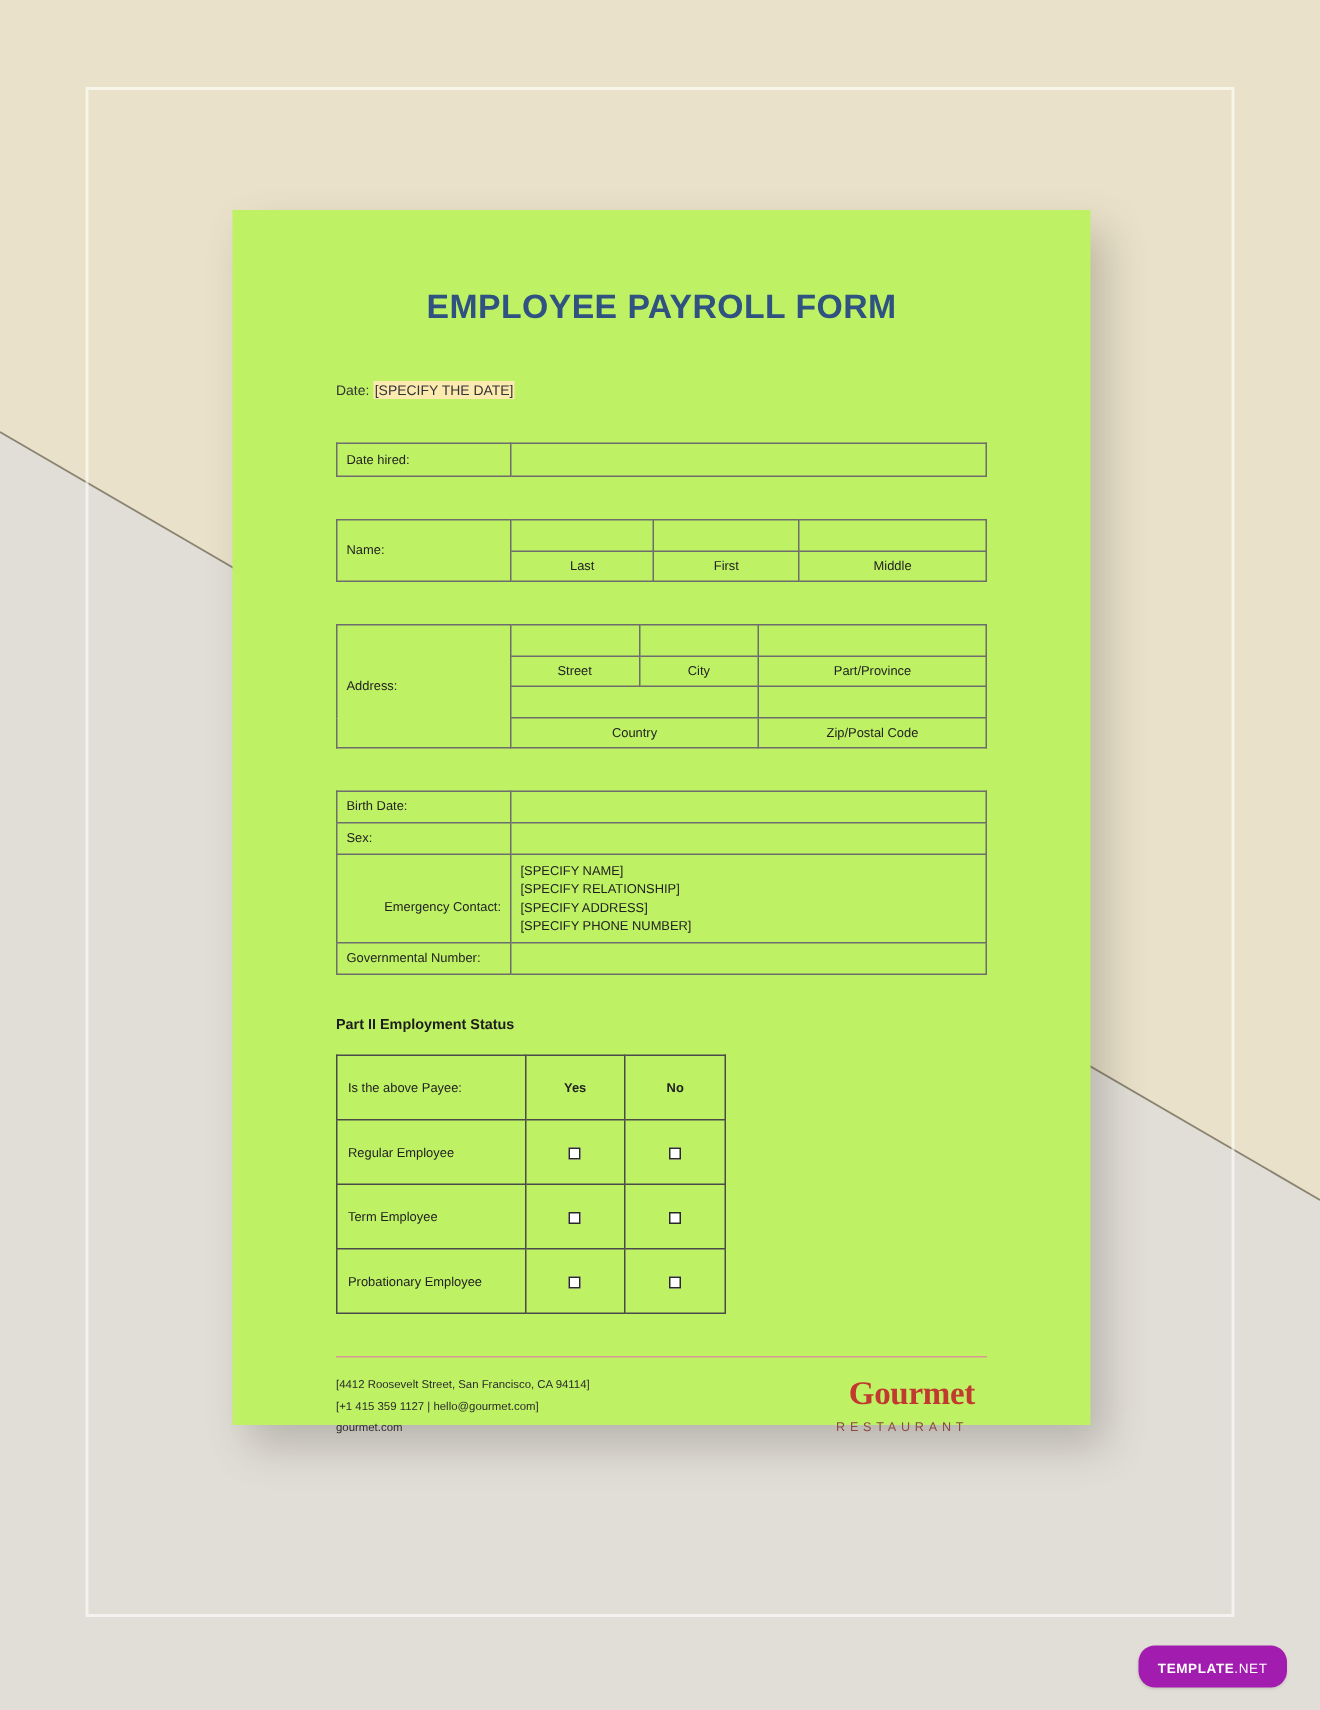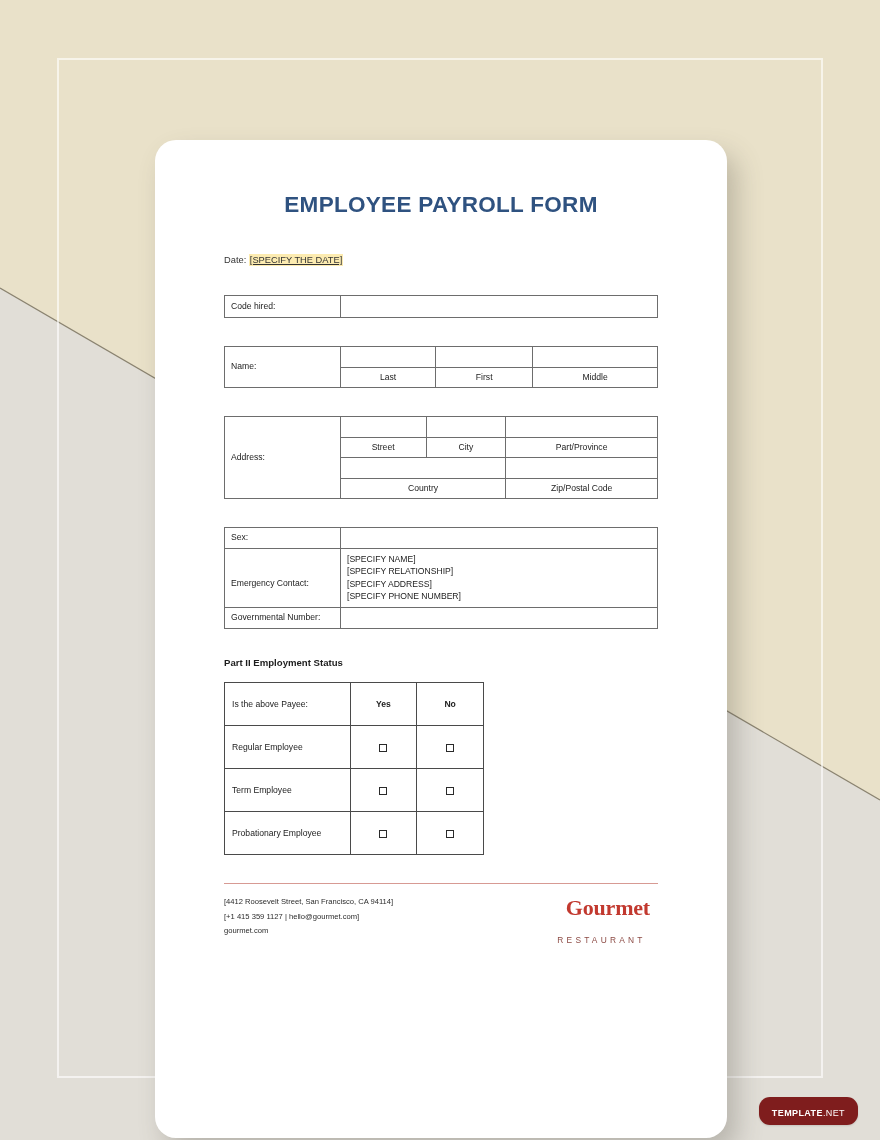--- a/index.html
+++ b/index.html
@@ -49,26 +49,25 @@
     z-index: 3;
     pointer-events: none;
   }
 
   
   #page {
     position: absolute;
     left: 155px;
     top: 140px;
     width: 572px;
-    height: 998px;
-    background: #ffffff;
+    height: 810px;
+    background: #bef264;
     z-index: 4;
     box-shadow: 10px 14px 26px rgba(90,85,75,0.30);
     padding: 52px 0 0 0;
-    border-radius: 21px;
   }
 
   .doc-inner {
     width: 434px;
     margin: 0 auto;
   }
 
   
   #doc-title {
     text-align: center;
@@ -81,21 +80,20 @@
 
   
   .date-line {
     font-size: 9.3px;
     color: #333333;
     margin-bottom: 30px;
   }
   .hl {
     background: #fcebb0;
     padding: 1px 1px;
-    text-decoration: underline;
   }
 
   
   .part-heading {
     font-size: 9.6px;
     font-weight: bold;
     color: #1d1d1d;
     margin-bottom: 14px;
   }
 
@@ -123,21 +121,21 @@
   #name-table td.nm-blank { height: 21px; }
   #name-table td.nm-sub { height: 20px; text-align: center; }
 
   
   #address-table td.addrlbl { width: 116px; height: 82px; }
   #address-table td.ad-blank { height: 21px; }
   #address-table td.ad-sub { height: 20px; text-align: center; }
 
   
   #personal-table td { height: 21px; }
-  #personal-table td.emg { height: 47px; padding-top: 16px; padding-bottom: 4px; }
+  #personal-table td.emg { height: 47px; padding-top: 16px; padding-bottom: 4px; text-align: right; }
   #personal-table td.emg-lines { height: 47px; padding: 4px 6px; }
   .emg-line { display: block; line-height: 1.45; }
 
   
   table.status {
     border-collapse: collapse;
     width: 260px;
     font-size: 8.6px;
     color: #222222;
     margin-bottom: 0;
@@ -186,30 +184,30 @@
     font-weight: bold;
     color: #c2392f;
     line-height: 1;
     letter-spacing: -0.2px;
     margin-left: 16px;
   }
   #logo-sub {
     font-size: 8.4px;
     letter-spacing: 3.2px;
     color: #8c4a44;
-    margin-top: 16px;
+    margin-top: 6px;
     padding-left: 3px;
   }
 
   
   #watermark {
     position: absolute;
     right: 22px;
     bottom: 15px;
-    background: #7f1d1d;
+    background: #a21caf;
     border-radius: 11px;
     padding: 5px 13px;
     z-index: 6;
     box-shadow: 0 1px 2px rgba(0,0,0,0.12);
   }
   #watermark-text {
     font-size: 9px;
     font-weight: bold;
     color: #ffffff;
     letter-spacing: 0.4px;
@@ -235,21 +233,21 @@
 
     <div class="date-line">
       <span>Date:</span>
       <span class="hl">[SPECIFY THE DATE]</span>
     </div>
 
 
     <table class="form" id="date-hired-table">
       <tbody>
         <tr>
-          <td class="lbl r-tall">Code hired:</td>
+          <td class="lbl r-tall">Date hired:</td>
           <td class="blank r-tall"></td>
         </tr>
       </tbody>
     </table>
 
     <table class="form" id="name-table">
       <tbody>
         <tr>
           <td class="namelbl" rowspan="2">Name:</td>
           <td class="nm-blank"></td>
@@ -283,20 +281,24 @@
         </tr>
         <tr>
           <td class="ad-sub" colspan="2">Country</td>
           <td class="ad-sub">Zip/Postal Code</td>
         </tr>
       </tbody>
     </table>
 
     <table class="form" id="personal-table">
       <tbody>
+        <tr>
+          <td class="lbl">Birth Date:</td>
+          <td class="blank"></td>
+        </tr>
         <tr>
           <td class="lbl">Sex:</td>
           <td class="blank"></td>
         </tr>
         <tr>
           <td class="lbl emg">Emergency Contact:</td>
           <td class="emg-lines">
             <span class="emg-line">[SPECIFY NAME]</span>
             <span class="emg-line">[SPECIFY RELATIONSHIP]</span>
             <span class="emg-line">[SPECIFY ADDRESS]</span>

